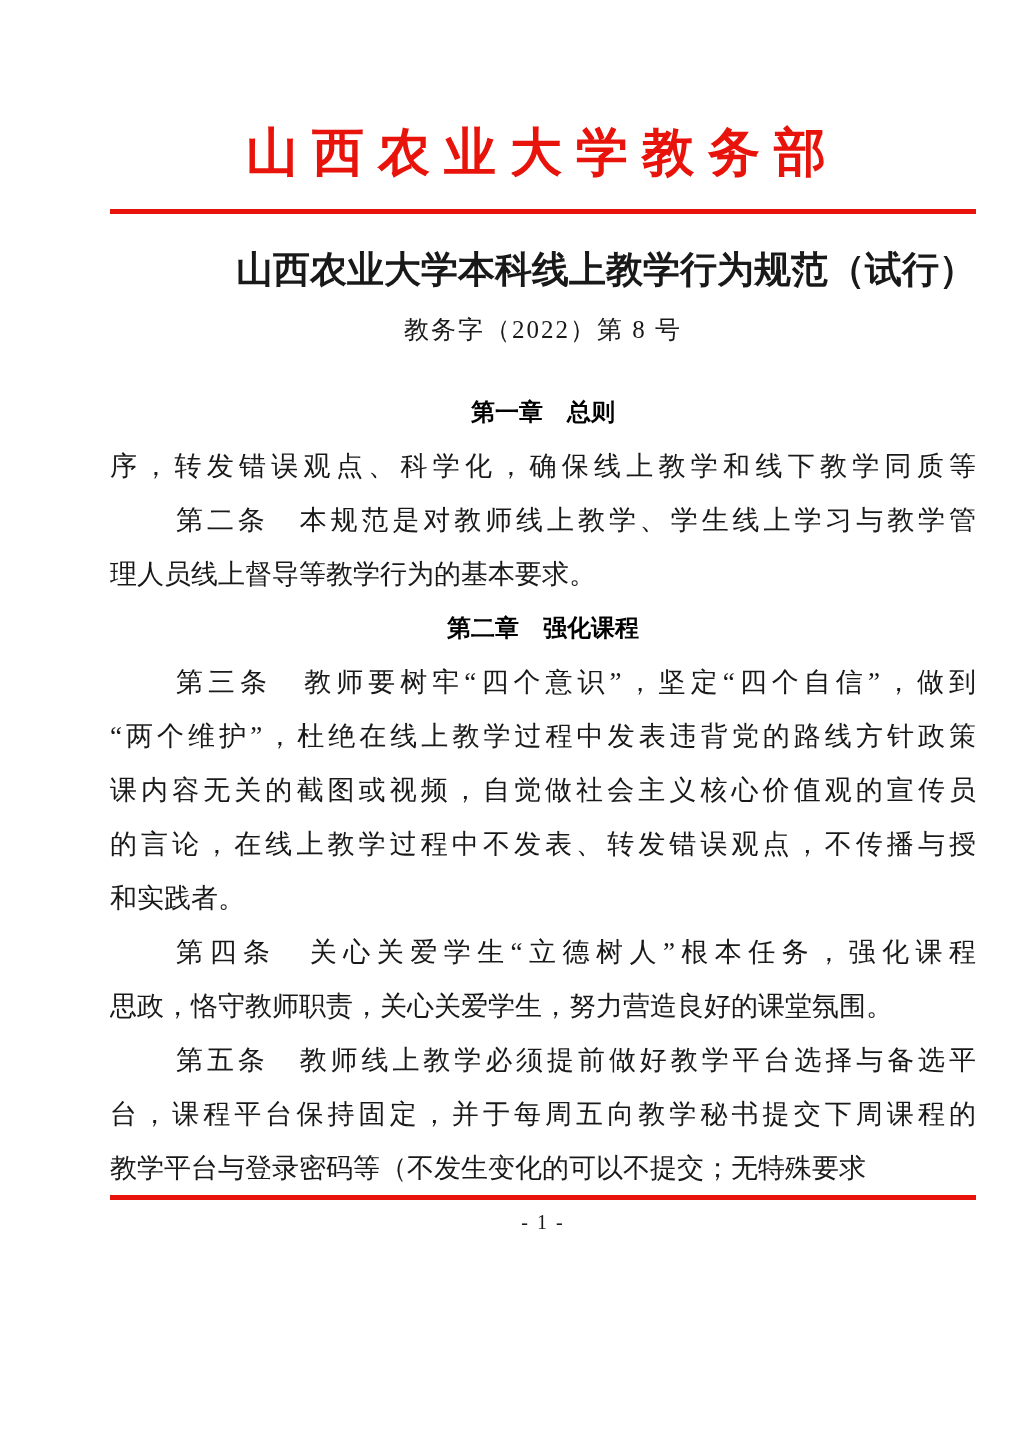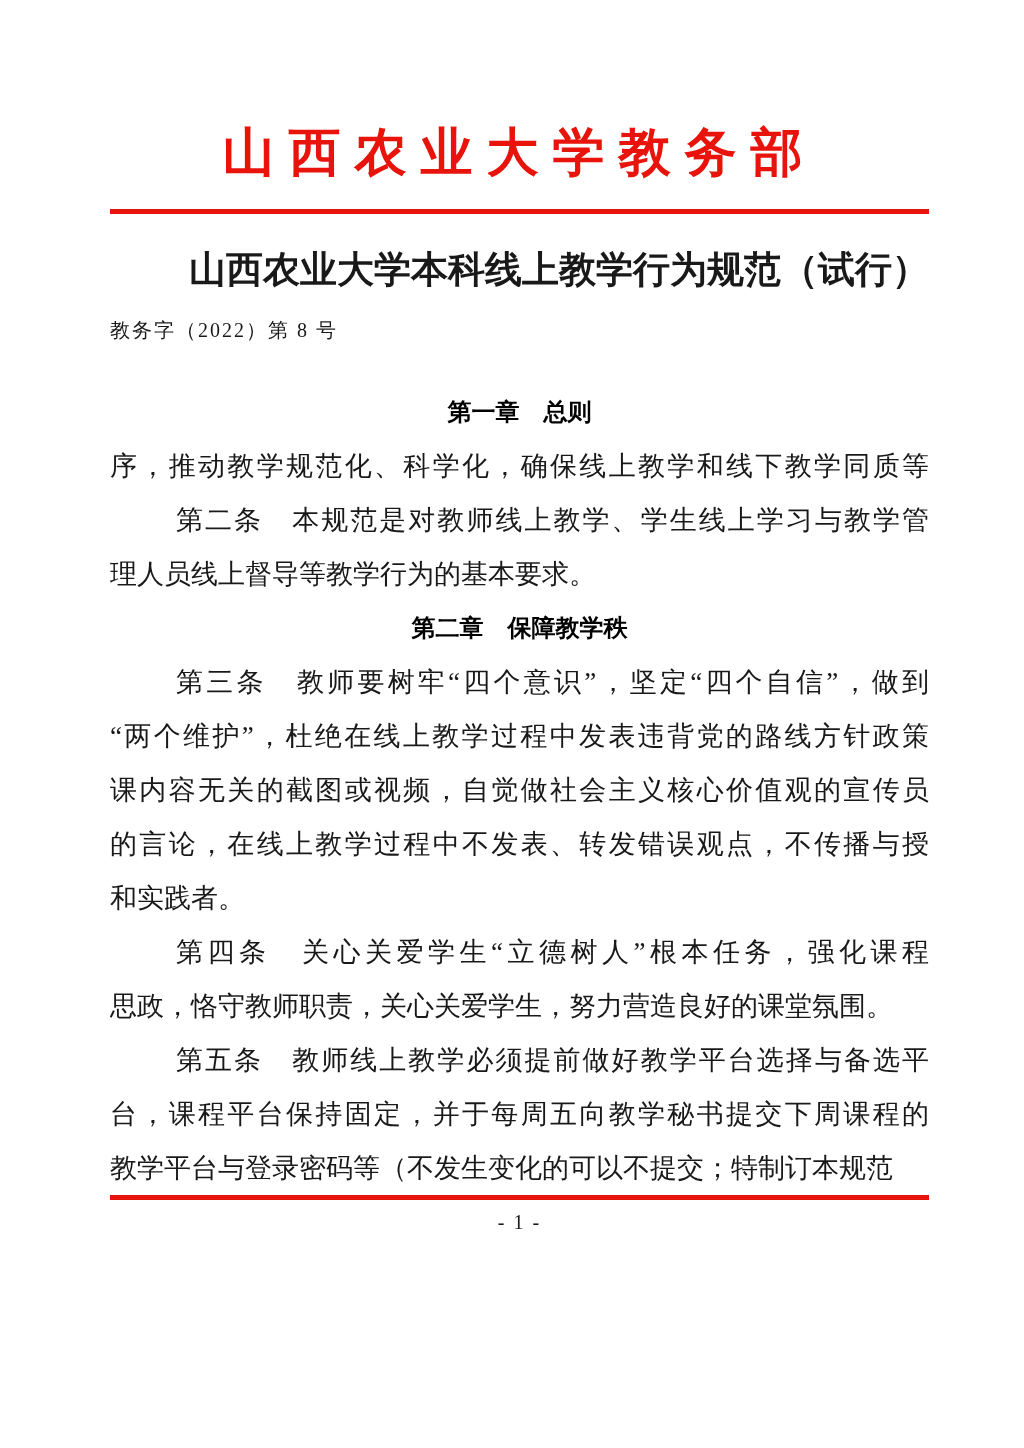--- a/index.html
+++ b/index.html
@@ -11,21 +11,21 @@
     --accent: #e8130a;
     --ink: #191919;
   }
   .page {
     position: relative;
     width: 1024px;
     height: 1448px;
     margin: 0 auto;
     background: #ffffff;
     box-sizing: border-box;
-    padding: 121px 95px 0 110px;
+    padding: 121px 48px 0 110px;
     overflow: hidden;
   }
   .org-name {
     font-family: "Liberation Sans", sans-serif;
     font-weight: bold;
     font-size: 52px;
     line-height: 62px;
     letter-spacing: 14px;
     color: var(--accent);
     text-align: center;
@@ -42,24 +42,24 @@
     font-weight: bold;
     font-size: 37px;
     line-height: 54px;
     text-align: right;
     color: var(--ink);
     white-space: nowrap;
   }
   .doc-number {
     margin-top: 14px;
     font-family: "Liberation Serif", serif;
-    font-size: 20px;
+    font-size: 25px;
     line-height: 38px;
     letter-spacing: 2px;
-    text-align: left;
+    text-align: center;
     color: var(--ink);
   }
   .doc-body {
     margin-top: 36px;
     font-family: "Liberation Serif", serif;
     font-size: 27px;
     line-height: 54px;
     color: var(--ink);
   }
   .chapter {
@@ -99,32 +99,32 @@
   <div class="org-name">山西农业大学教务部</div>
 
   <div class="rule top-rule"></div>
 
   <div class="doc-title">山西农业大学本科线上教学行为规范（试行）</div>
 
   <div class="doc-number">教务字（2022）第 8 号</div>
 
   <div class="doc-body" id="doc-body">
       <div class="chapter">第一章　总则</div>
-      <div class="line fill">序，推动教学规范化、科学化，确保线上教学和线下教学同质等</div>
+      <div class="line fill">序，转发错误观点、科学化，确保线上教学和线下教学同质等</div>
       <div class="line first fill">第二条　本规范是对教师线上教学、学生线上学习与教学管</div>
       <div class="line">理人员线上督导等教学行为的基本要求。</div>
-      <div class="chapter">第二章　保障教学秩</div>
+      <div class="chapter">第二章　强化课程</div>
       <div class="line first fill">第三条　教师要树牢“四个意识”，坚定“四个自信”，做到</div>
       <div class="line fill">“两个维护”，杜绝在线上教学过程中发表违背党的路线方针政策</div>
       <div class="line fill">课内容无关的截图或视频，自觉做社会主义核心价值观的宣传员</div>
       <div class="line fill">的言论，在线上教学过程中不发表、转发错误观点，不传播与授</div>
       <div class="line">和实践者。</div>
       <div class="line first fill">第四条　关心关爱学生“立德树人”根本任务，强化课程</div>
       <div class="line">思政，恪守教师职责，关心关爱学生，努力营造良好的课堂氛围。</div>
       <div class="line first fill">第五条　教师线上教学必须提前做好教学平台选择与备选平</div>
       <div class="line fill">台，课程平台保持固定，并于每周五向教学秘书提交下周课程的</div>
-      <div class="line">教学平台与登录密码等（不发生变化的可以不提交；特制订本规范</div>
+      <div class="line">教学平台与登录密码等（不发生变化的可以不提交；无特殊要求</div>
     </div>
 
   <div class="rule bottom-rule"></div>
 
   <div class="page-number">- 1 -</div>
 </div>
 
 </body></html>

